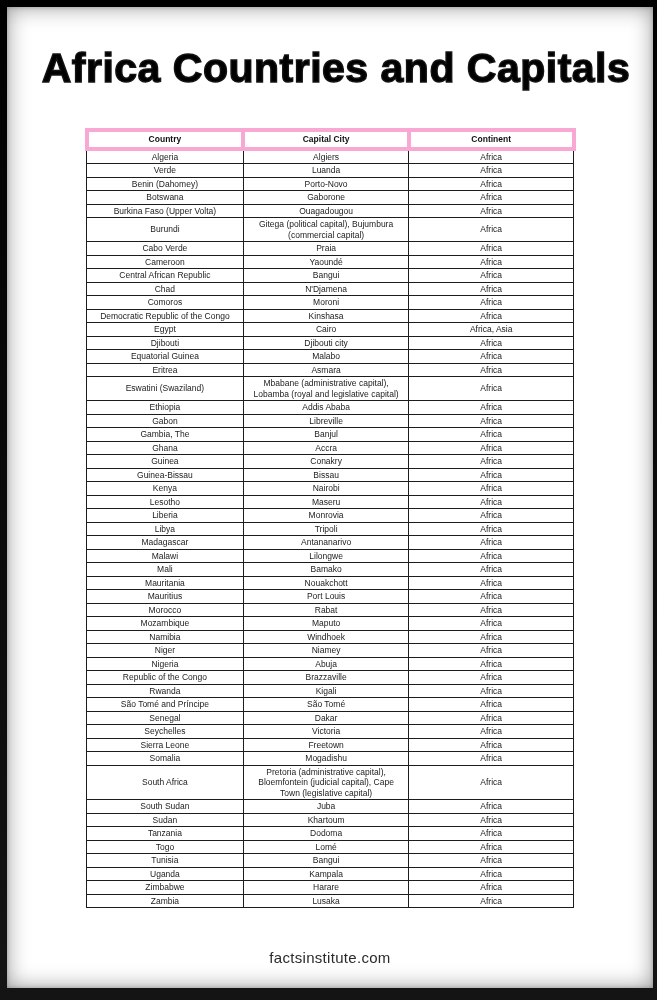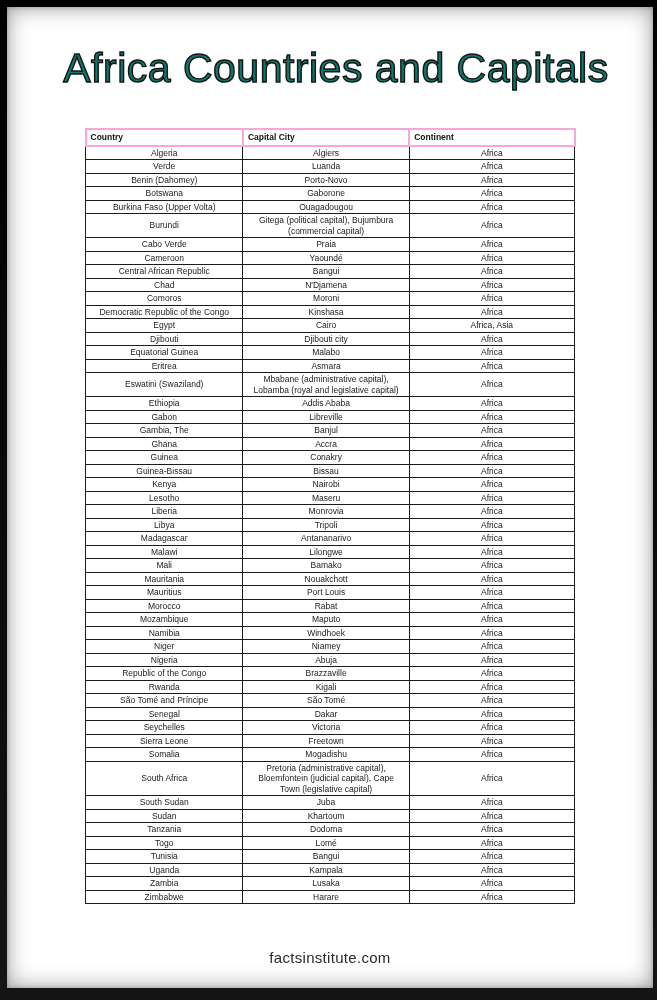--- a/index.html
+++ b/index.html
@@ -18,46 +18,46 @@
   .page {
     position: absolute;
     top: 7px; left: 7px; right: 4px; bottom: 12px;
     background: #ffffff;
     box-shadow: inset 0 0 22px rgba(0,0,0,0.40), inset 0 0 4px rgba(0,0,0,0.25);
   }
   .page-title {
     margin-top: 38px;
     text-align: center;
     font-size: 41px;
-    font-weight: 400;
+    font-weight: 700;
     letter-spacing: 0.5px;
     white-space: nowrap;
-    color: #0f766e;
+    color: #000000;
     -webkit-text-stroke: 1.4px #141414;
     text-shadow: 0 0 1px rgba(0,0,0,0.35);
     margin-left: 12px;
   }
   .table-wrap {
     width: 491px;
     margin: 36px auto 0 auto;
   }
   table.countries {
     width: 100%;
     border-collapse: collapse;
     table-layout: fixed;
   }
   table.countries col.c1 { width: 32.2%; }
   table.countries col.c2 { width: 34.0%; }
   table.countries col.c3 { width: 33.8%; }
   table.countries th {
-    border: 2px solid #f9a8d4;
+    border: 4px solid #f9a8d4;
     font-size: 8.5px;
     font-weight: bold;
     color: #111;
-    text-align: left;
+    text-align: center;
     padding: 2px 4px;
     line-height: 10.5px;
   }
   table.countries td {
     border: 1px solid #1c1c1c;
     font-size: 8.5px;
     color: #1b1b1b;
     text-align: center;
     padding: 1px 6px;
     line-height: 10.5px;
@@ -397,28 +397,28 @@
               <td>Africa</td>
             </tr>
 
             <tr>
               <td>Uganda</td>
               <td>Kampala</td>
               <td>Africa</td>
             </tr>
 
             <tr>
+              <td>Zimbabwe</td>
+              <td>Harare</td>
+              <td>Africa</td>
+            </tr>
+
+            <tr>
               <td>Zambia</td>
               <td>Lusaka</td>
-              <td>Africa</td>
-            </tr>
-
-            <tr>
-              <td>Zimbabwe</td>
-              <td>Harare</td>
               <td>Africa</td>
             </tr>
           </tbody>
       </table>
     </div>
 
     <div class="page-footer">factsinstitute.com</div>
 
   </div>
 </div>

